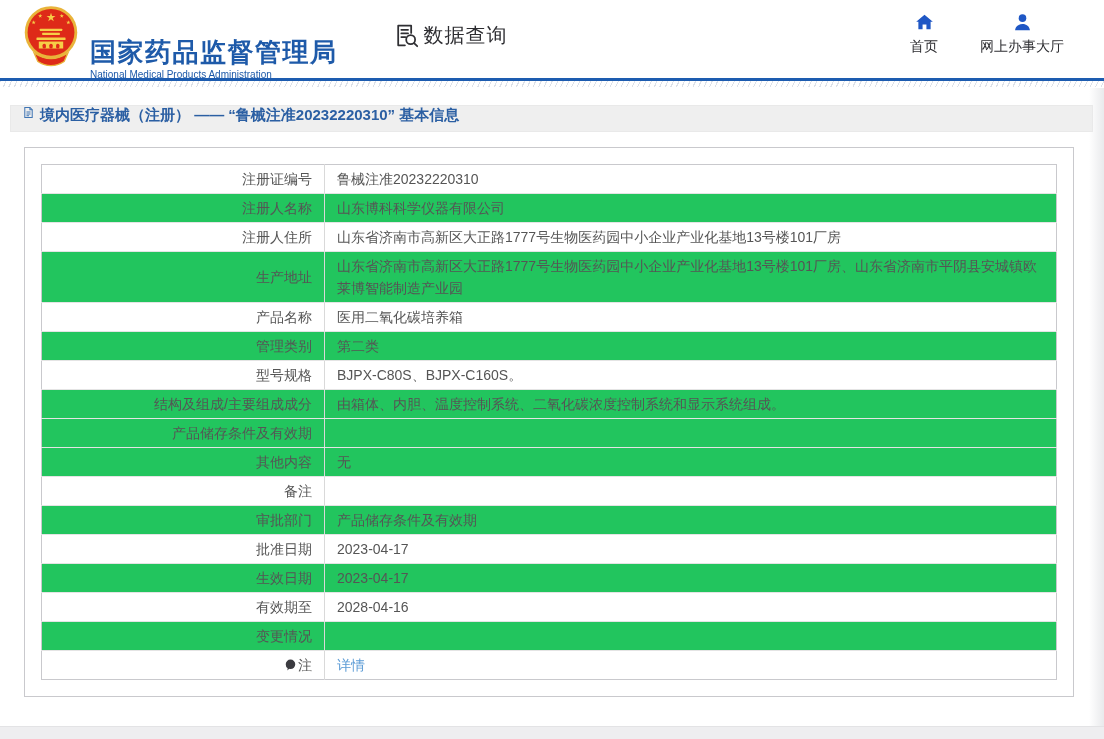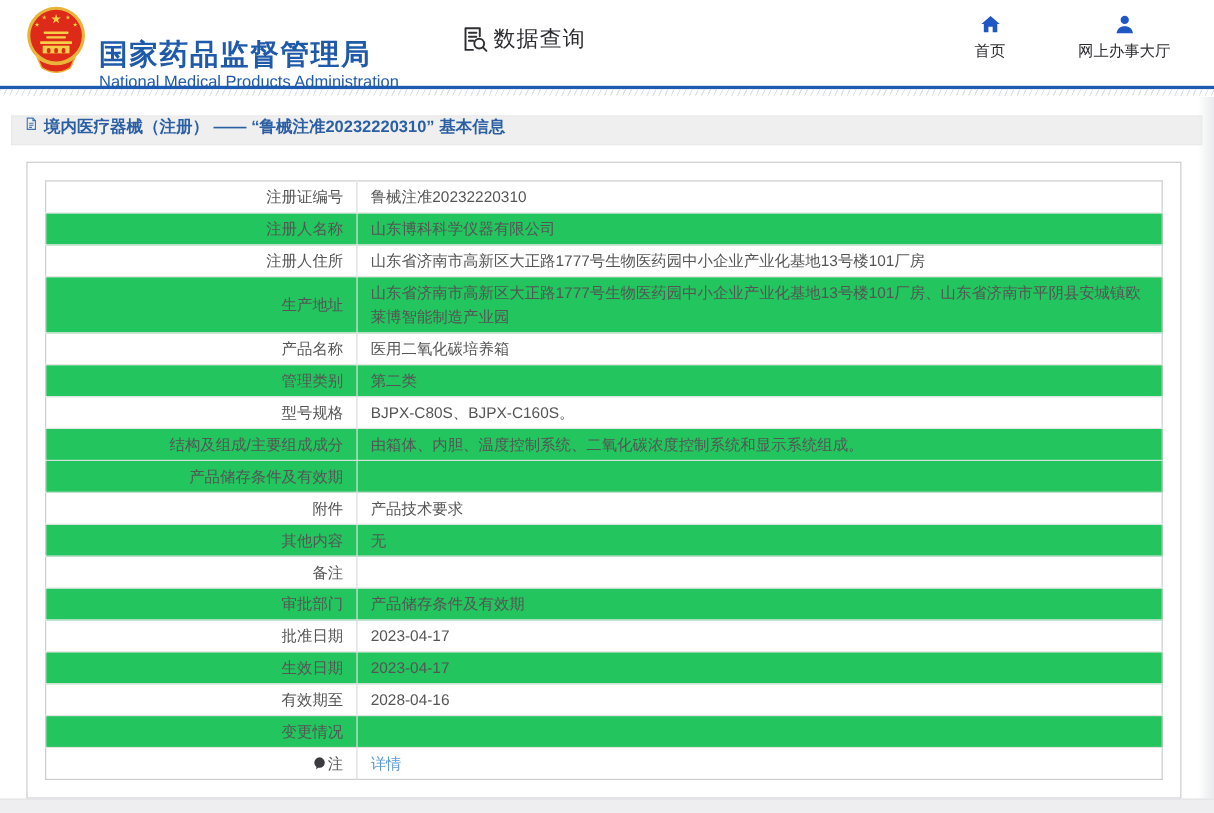--- a/index.html
+++ b/index.html
@@ -25,40 +25,40 @@
   .brand-zh {
     color: #1e5aa9;
     font-size: 26px;
     font-weight: bold;
     letter-spacing: 1.5px;
     white-space: nowrap;
     margin-top: 40px;
   }
   .brand-en {
     color: #1e5aa9;
-    font-size: 15px;
+    font-size: 10px;
     margin-top: 3px;
     white-space: nowrap;
   }
   .module {
     display: flex;
     align-items: center;
     margin-left: 55px;
     margin-top: -8px;
     cursor: pointer;
   }
   .module svg { width: 27px; height: 27px; }
   .module-label {
     font-size: 20px;
     color: #2d2d31;
     margin-left: 4px;
     letter-spacing: 1px;
   }
   .header-spacer { flex: 1; }
-  .top-nav { display: flex; gap: 66px; margin-right: 40px; margin-top: -10px; }
+  .top-nav { display: flex; gap: 42px; margin-right: 40px; margin-top: -10px; }
   .top-nav-item {
     display: flex;
     flex-direction: column;
     align-items: center;
     cursor: pointer;
   }
   .top-nav-item svg { width: 21px; height: 21px; }
   .top-nav-label { font-size: 14px; color: #2d2d31; margin-top: 5px; white-space: nowrap; }
 
   
@@ -253,24 +253,20 @@
     <td class="value">BJPX-C80S、BJPX-C160S。</td>
   </tr>
         <tr class="alt">
     <td class="label">结构及组成/主要组成成分</td>
     <td class="value">由箱体、内胆、温度控制系统、二氧化碳浓度控制系统和显示系统组成。</td>
   </tr>
         <tr class="alt">
     <td class="label">产品储存条件及有效期</td>
     <td class="value"></td>
   </tr>
-        <tr>
-    <td class="label">附件</td>
-    <td class="value">产品技术要求</td>
-  </tr>
         <tr class="alt">
     <td class="label">其他内容</td>
     <td class="value">无</td>
   </tr>
         <tr>
     <td class="label">备注</td>
     <td class="value"></td>
   </tr>
         <tr class="alt">
     <td class="label">审批部门</td>

